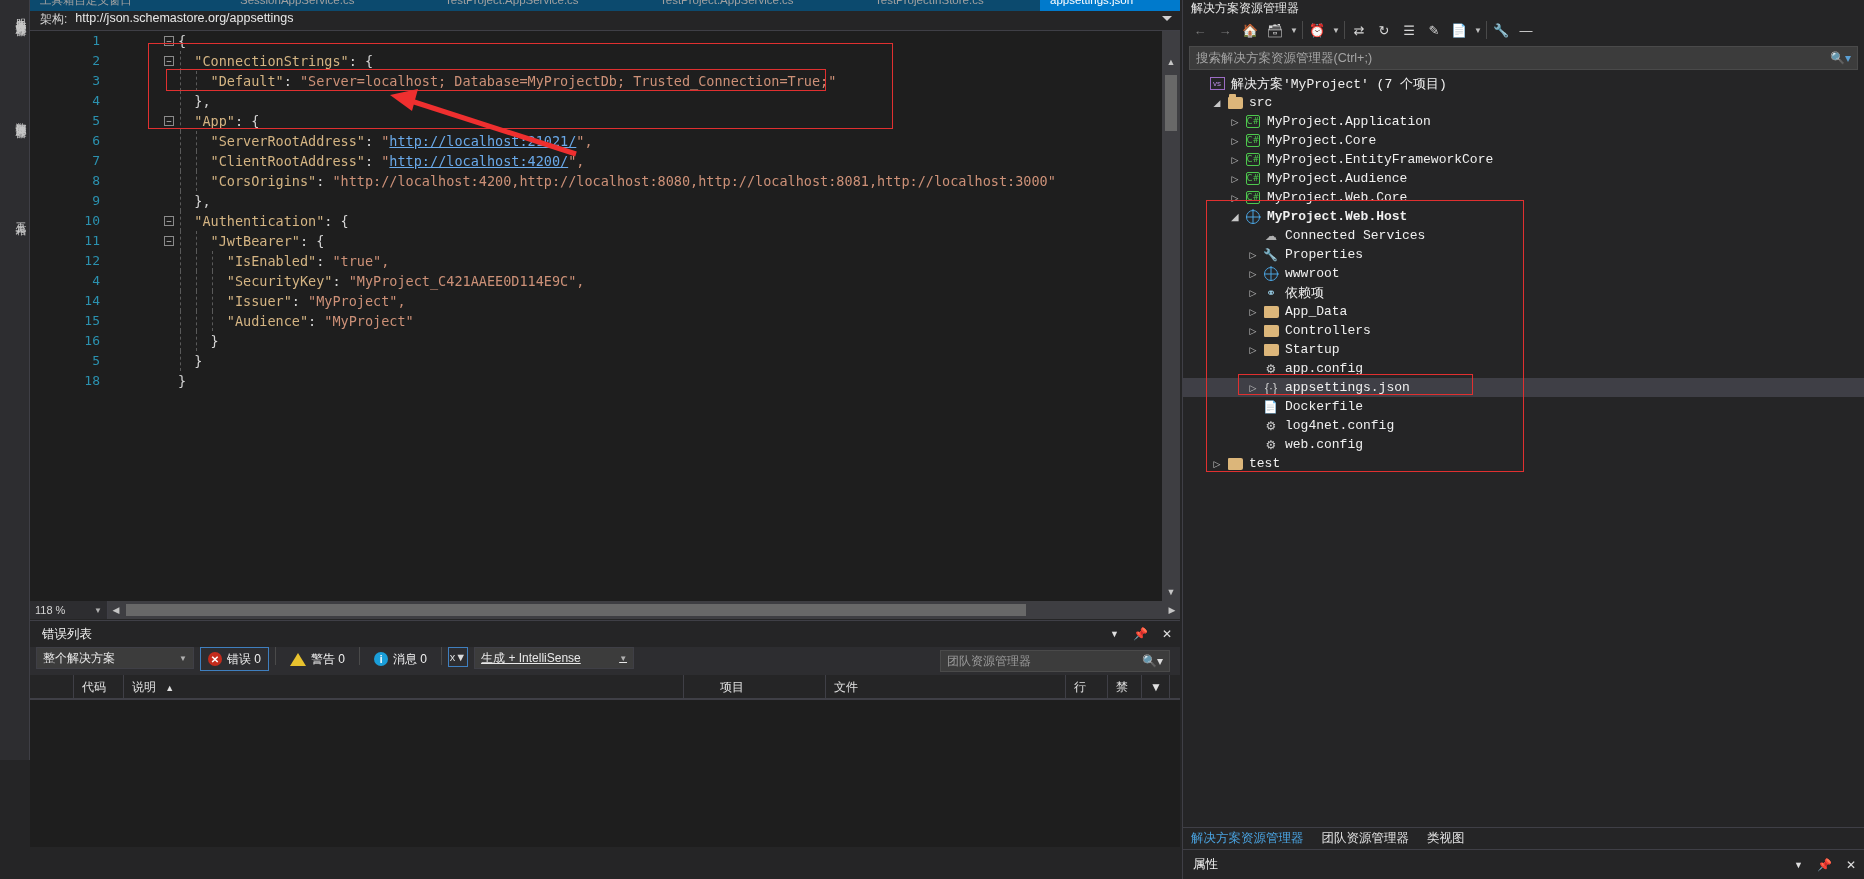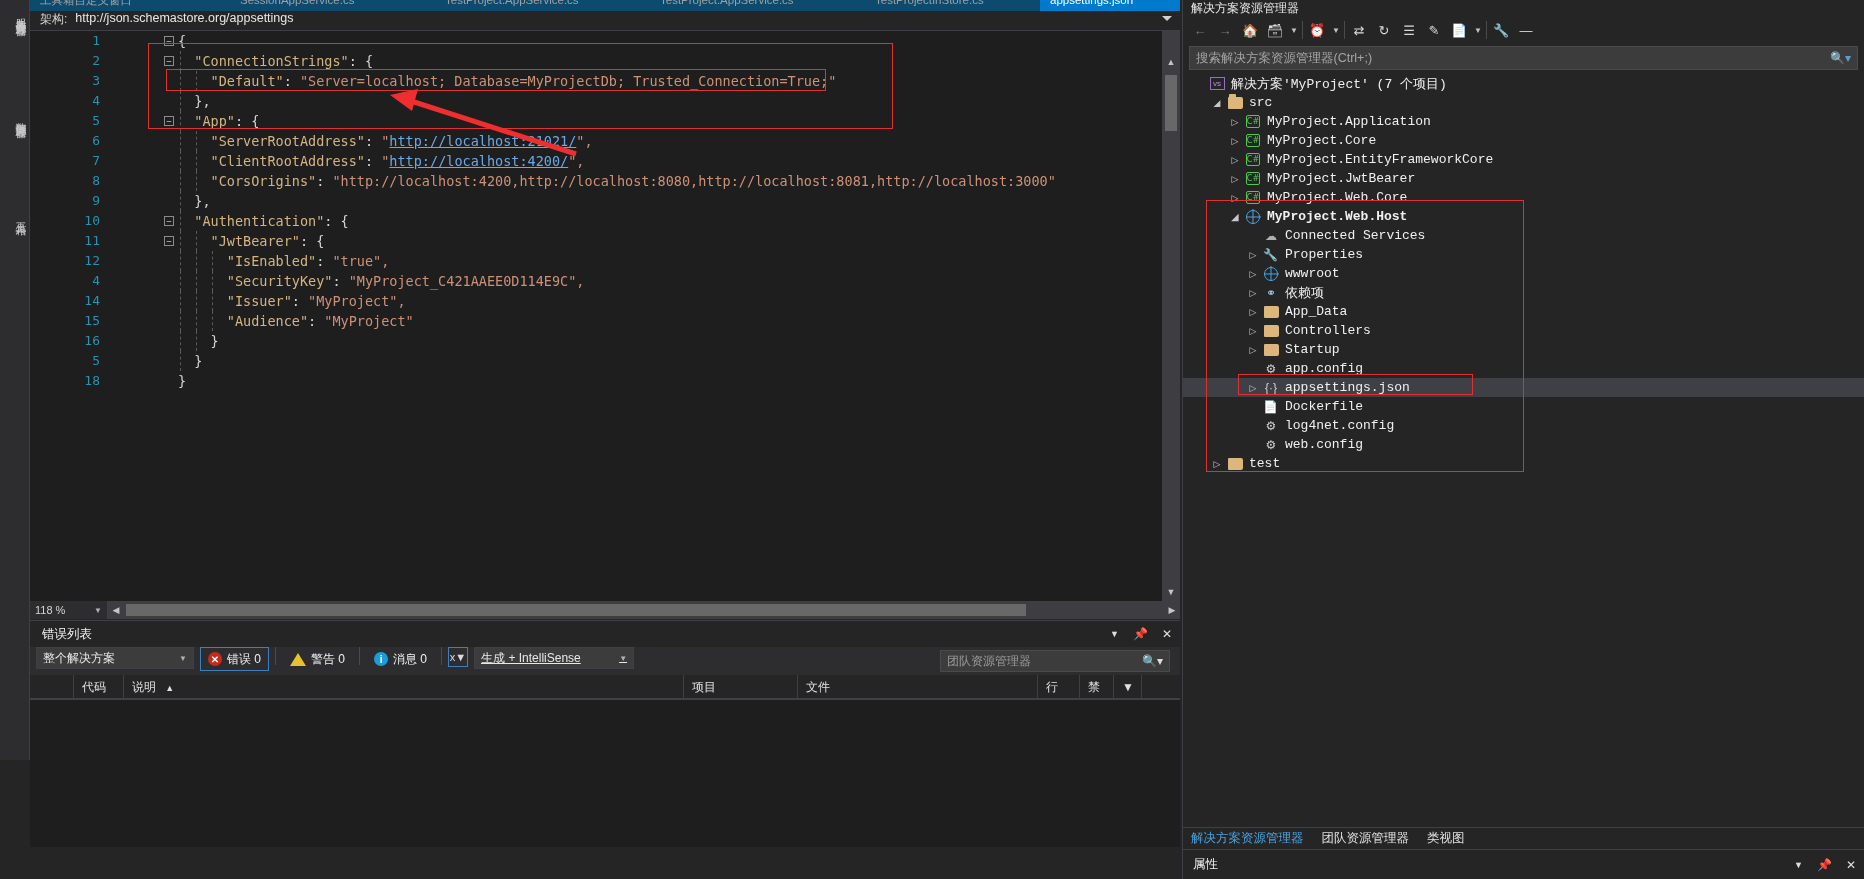--- a/index.html
+++ b/index.html
@@ -419,21 +419,21 @@
       </div>
     </div>
 
     <div class="errheader">
       <div class="hcell" style="width:44px;"></div>
       <div class="hcell" style="width:50px;">代码</div>
       <div class="hcell" style="width:560px;">
         <span>说明</span>
         <span style="font-size:9px;margin-left:6px;">▲</span>
       </div>
-      <div class="hcell" style="width:114px;">项目</div>
+      <div class="hcell" style="width:114px;margin-left:28px;">项目</div>
       <div class="hcell" style="width:240px;">文件</div>
       <div class="hcell" style="width:42px;">行</div>
       <div class="hcell" style="width:34px;">禁</div>
       <div class="hcell" style="width:28px;text-align:center;">▼</div>
     </div>
 
     <div class="errbody"></div>
   </div>
 
   <div class="se">
@@ -499,21 +499,21 @@
           <span class="ticon">
             <span class="csicon">C#</span>
           </span>
           <span class="tlabel">MyProject.EntityFrameworkCore</span>
         </div>
         <div class="trow" style="padding-left: 44px;">
           <span class="tw">▷</span>
           <span class="ticon">
             <span class="csicon">C#</span>
           </span>
-          <span class="tlabel">MyProject.JwtBearer</span>
+          <span class="tlabel">MyProject.Audience</span>
         </div>
         <div class="trow" style="padding-left: 44px;">
           <span class="tw">▷</span>
           <span class="ticon">
             <span class="csicon">C#</span>
           </span>
           <span class="tlabel">MyProject.Web.Core</span>
         </div>
         <div class="trow bold" style="padding-left: 44px;">
           <span class="tw">◢</span>

